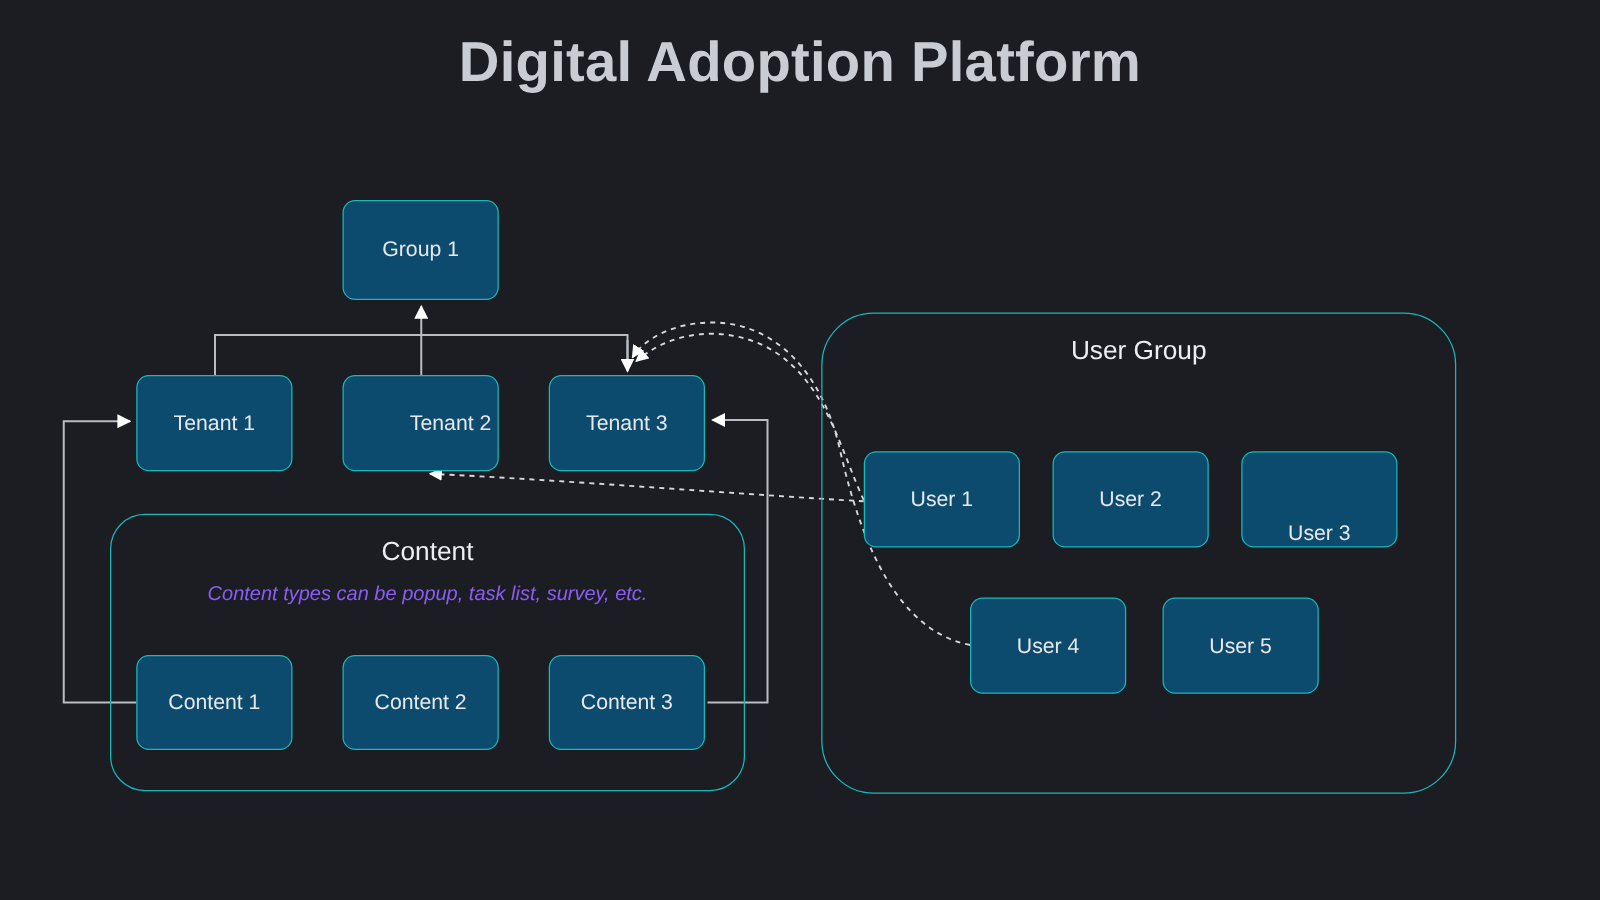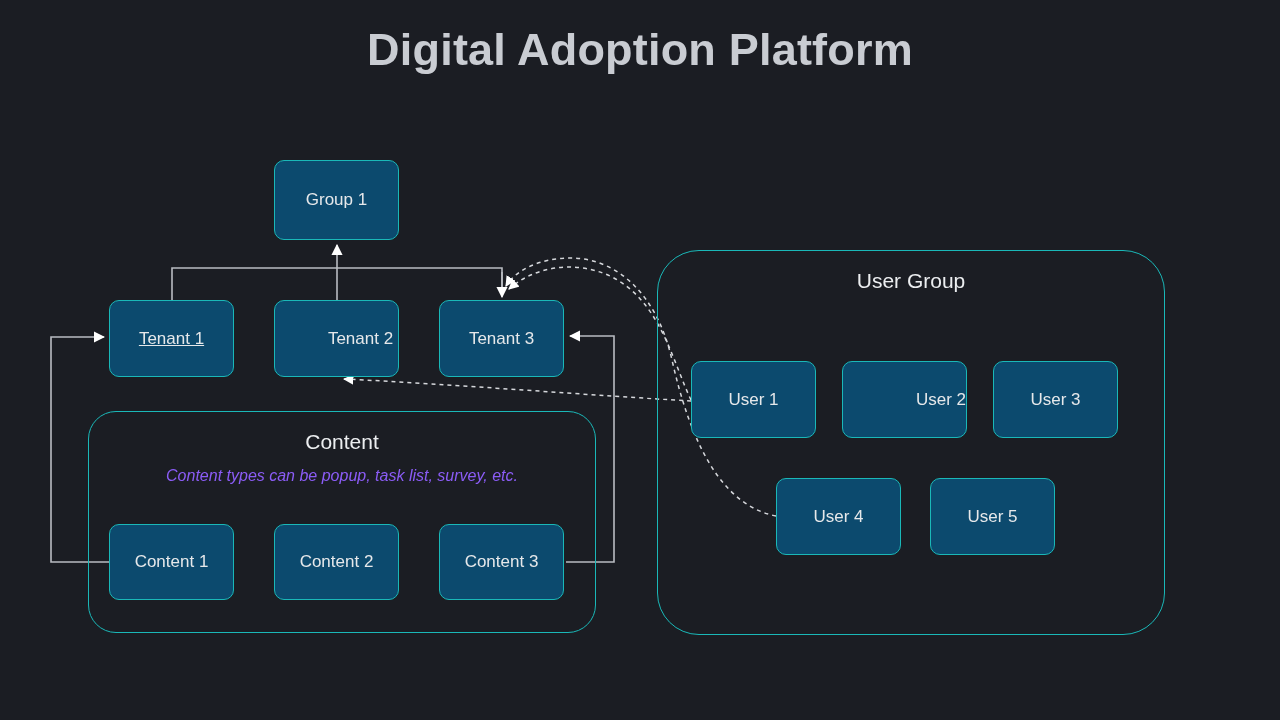--- a/index.html
+++ b/index.html
@@ -128,21 +128,21 @@
 
     <path d="M 691 400 C 672 360, 660 300, 610 276 C 575 260, 535 266, 509 289" fill="none" stroke="#d6d8dc" stroke-width="1.5" stroke-dasharray="4 4" marker-end="url(#arrow-dash)"></path>
 
     <path d="M 776 516 C 720 505, 690 440, 672 360 C 658 298, 620 258, 570 258 C 540 258, 516 270, 506 286" fill="none" stroke="#d6d8dc" stroke-width="1.5" stroke-dasharray="4 4" marker-end="url(#arrow-dash)"></path>
   </svg>
 
   <div class="node" style="left:274px; top:160px; width:125px; height:80px;">
     <span>Group 1</span>
   </div>
 
-  <div class="node" style="left:109px; top:300px; width:125px; height:77px;text-decoration:underline;">
+  <div class="node" style="left:109px; top:300px; width:125px; height:77px;">
     <span>Tenant 1</span>
   </div>
   <div class="node" style="left:274px; top:300px; width:125px; height:77px;padding-left:48px;">
     <span>Tenant 2</span>
   </div>
   <div class="node" style="left:439px; top:300px; width:125px; height:77px;">
     <span>Tenant 3</span>
   </div>
 
   <div class="group-container" id="content-box"></div>
@@ -158,24 +158,24 @@
   <div class="node" style="left:439px; top:524px; width:125px; height:76px;text-align:right;">
     <span>Content 3</span>
   </div>
 
   <div class="group-container" id="usergroup-box"></div>
   <div class="container-title" id="usergroup-title" style="left:657px; width:508px;">User Group</div>
 
   <div class="node" style="left:691px; top:361px; width:125px; height:77px;">
     <span>User 1</span>
   </div>
-  <div class="node" style="left:842px; top:361px; width:125px; height:77px;justify-content:flex-end;">
+  <div class="node" style="left:842px; top:361px; width:125px; height:77px;">
     <span>User 2</span>
   </div>
-  <div class="node" style="left:993px; top:361px; width:125px; height:77px;">
+  <div class="node" style="left:993px; top:361px; width:125px; height:77px;align-items:flex-end;">
     <span>User 3</span>
   </div>
   <div class="node" style="left:776px; top:478px; width:125px; height:77px;">
     <span>User 4</span>
   </div>
   <div class="node" style="left:930px; top:478px; width:125px; height:77px;">
     <span>User 5</span>
   </div>
 
 </div>

